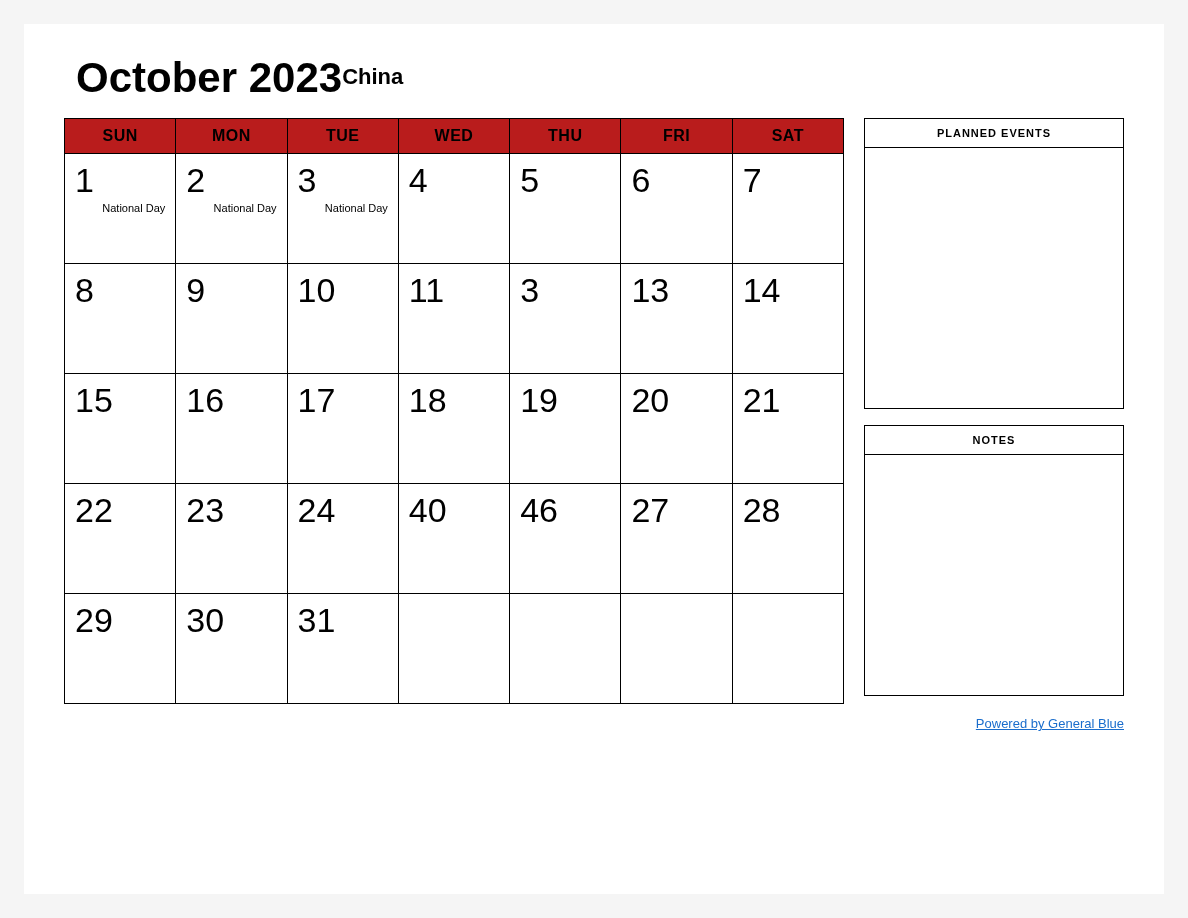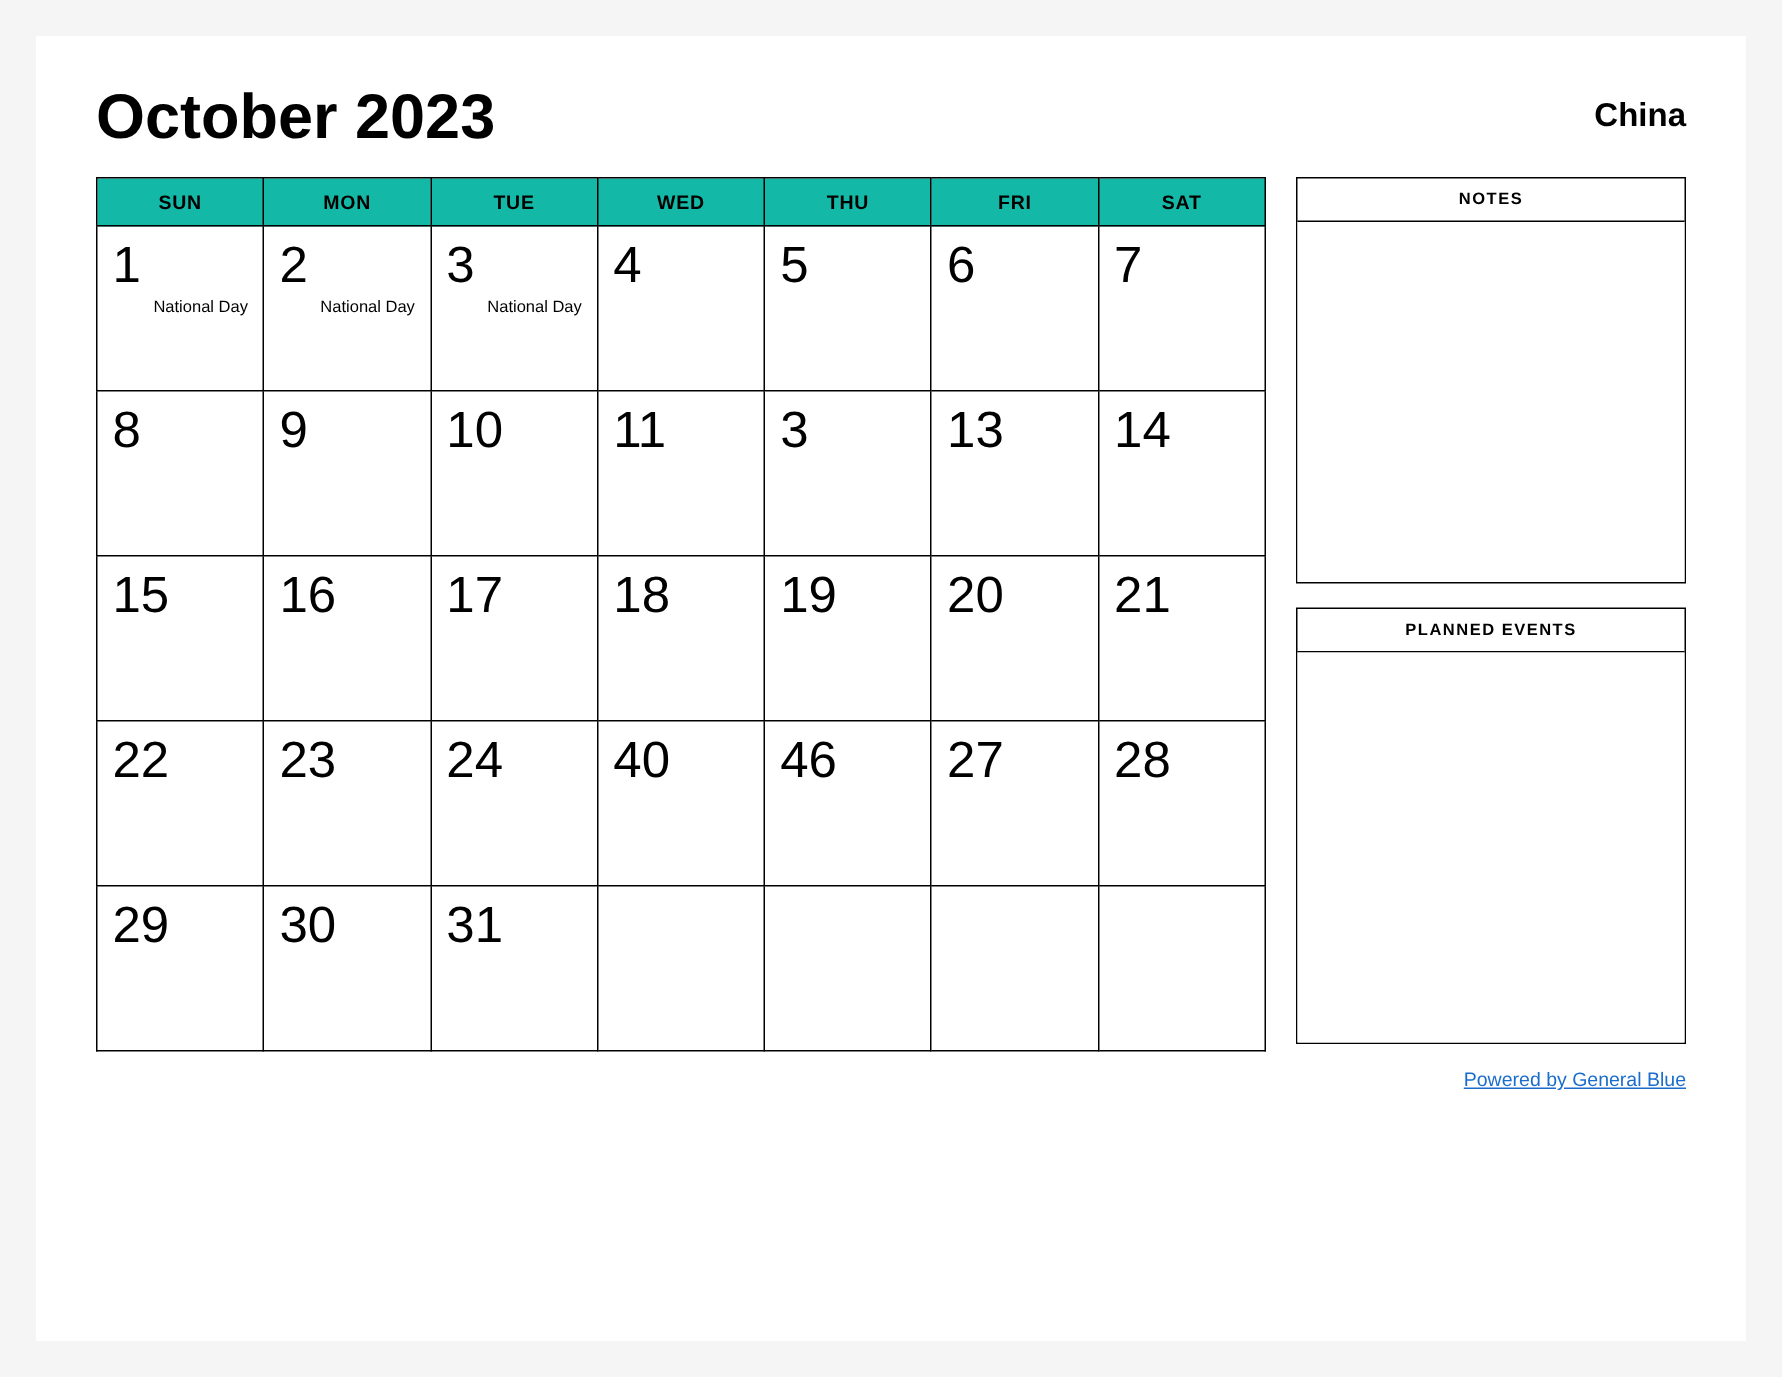--- a/index.html
+++ b/index.html
@@ -14,23 +14,23 @@
     }
     .page {
       background: white;
       width: 1140px;
       min-height: 870px;
       padding: 30px 40px 20px 40px;
       position: relative;
     }
     .header {
       display: flex;
-      justify-content: space-between;
       align-items: flex-start;
       margin-bottom: 16px;
+      margin-left: 12px;
     }
     .title {
       font-size: 42px;
       font-weight: 900;
       color: #000;
       font-family: Arial, sans-serif;
     }
     .country {
       font-size: 22px;
       font-weight: 700;
@@ -53,24 +53,24 @@
     }
     .calendar-table {
       width: 100%;
       border-collapse: collapse;
       border: 1.5px solid #000;
     }
     .calendar-table th {
       border: 1.5px solid #000;
       padding: 8px 4px;
       text-align: center;
-      font-size: 13px;
+      font-size: 16px;
       font-weight: 700;
       letter-spacing: 0.5px;
-      background: #14b8a6;
+      background: #b91c1c;
     }
     .calendar-table td {
       border: 1.5px solid #000;
       padding: 8px 10px;
       vertical-align: top;
       height: 110px;
       width: 110px;
     }
     .day-number {
       font-size: 34px;
@@ -253,26 +253,26 @@
               <td class="empty-cell"></td>
               <td class="empty-cell"></td>
               <td class="empty-cell"></td>
             </tr>
           </tbody>
       </table>
     </div>
 
     <div class="sidebar">
       <div class="sidebar-box">
+        <div class="sidebar-box-header">PLANNED EVENTS</div>
+        <div class="sidebar-box-body"></div>
+      </div>
+      <div class="sidebar-box">
         <div class="sidebar-box-header">NOTES</div>
         <div class="sidebar-box-body-notes"></div>
-      </div>
-      <div class="sidebar-box">
-        <div class="sidebar-box-header">PLANNED EVENTS</div>
-        <div class="sidebar-box-body"></div>
       </div>
     </div>
   </div>
 
   <div class="footer">
     <a href="#">Powered by General Blue</a>
   </div>
 </div>
 
 </body></html>

